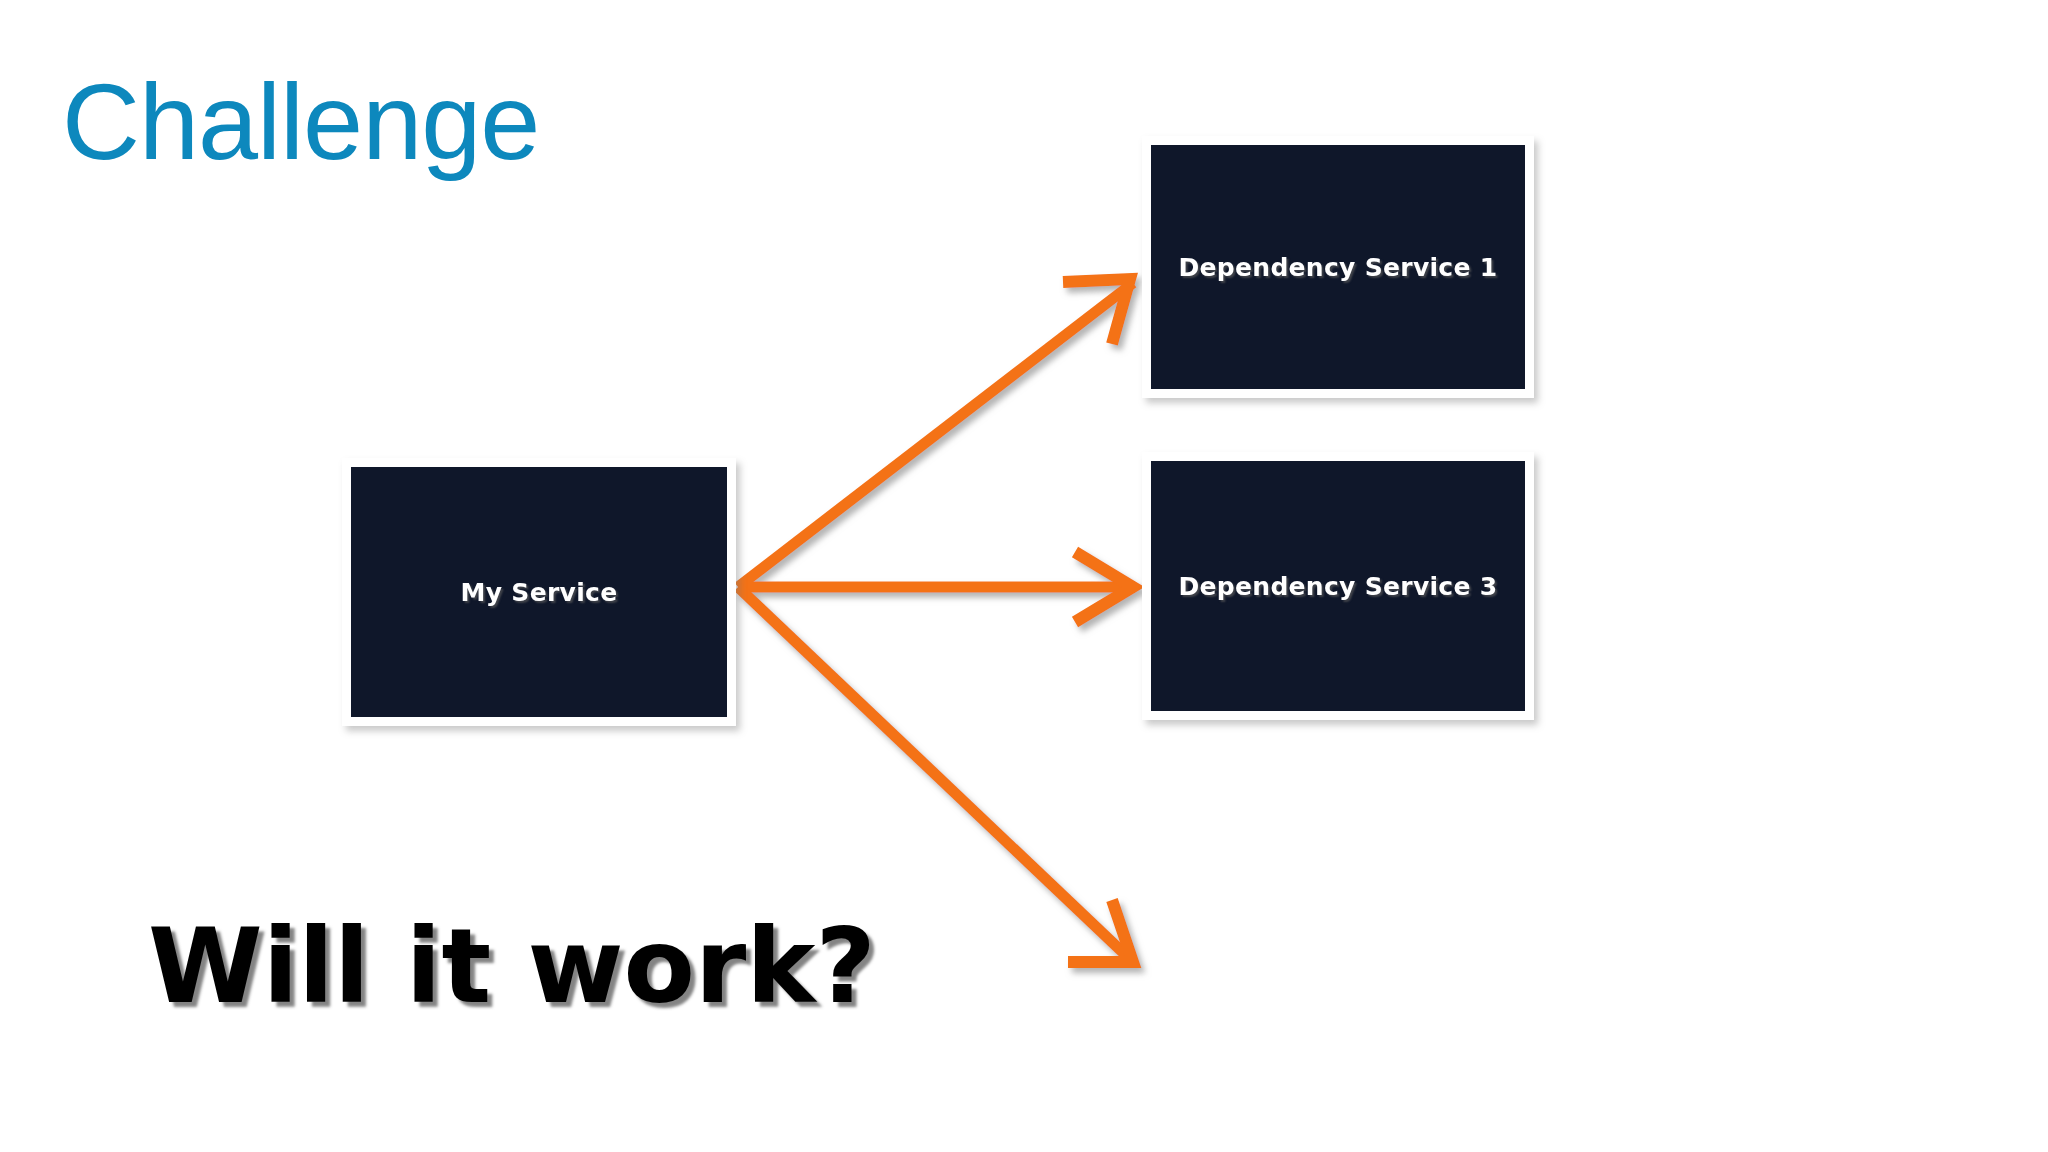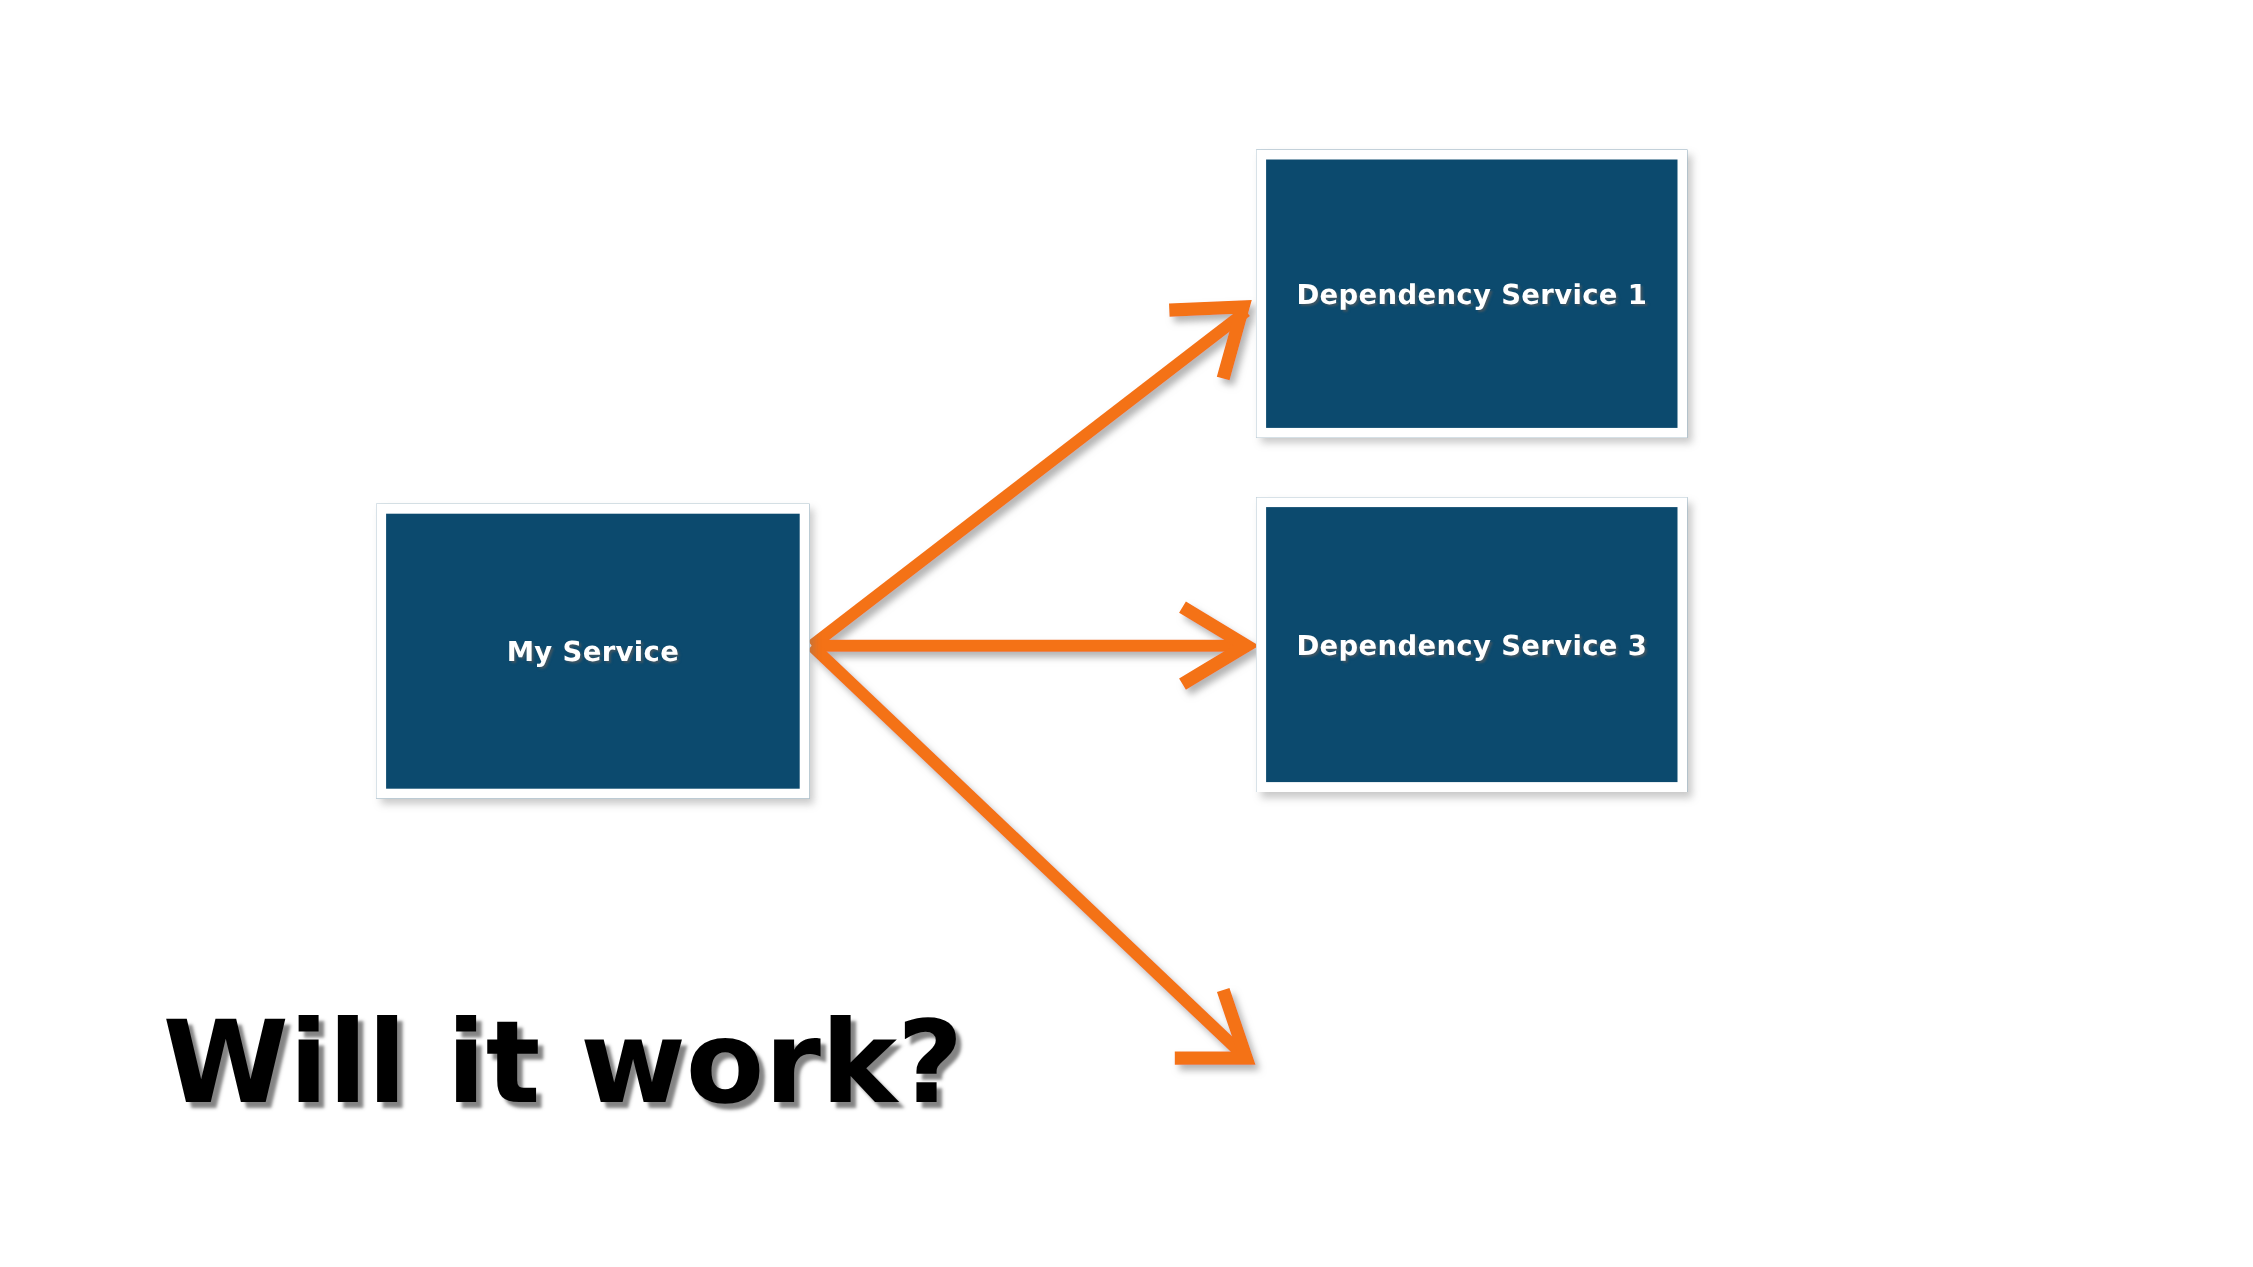--- a/index.html
+++ b/index.html
@@ -52,21 +52,21 @@
     color: #000000;
     letter-spacing: 0px;
     white-space: nowrap;
     text-shadow: 5px 5px 3px rgba(110,110,110,0.85);
   }
 
   
   .node-box {
     position: absolute;
     box-sizing: border-box;
-    background: #0c4a6e;
+    background: #0f172a;
     border: 9px solid #ffffff;
     box-shadow: 4px 5px 7px rgba(120,120,120,0.40);
     display: flex;
     align-items: center;
     justify-content: center;
   }
   .node-label {
     font-family: "DejaVu Sans", sans-serif;
     font-weight: bold;
     font-size: 25px;
@@ -91,20 +91,21 @@
     width: 2048px;
     height: 1152px;
     pointer-events: none;
   }
 </style>
 </head>
 <body>
 
 <div class="slide">
 
+  <div class="slide-title">Challenge</div>
 
   <svg class="arrow-layer" viewBox="0 0 2048 1152" width="2048" height="1152" aria-hidden="true">
     <defs>
       <filter id="arrShadow" x="-30%" y="-30%" width="170%" height="170%">
         <feDropShadow dx="4" dy="5" stdDeviation="3.2" flood-color="#999999" flood-opacity="0.75"></feDropShadow>
       </filter>
     </defs>
 
     <g filter="url(#arrShadow)" fill="none" stroke="#f47216" stroke-width="11" stroke-linecap="butt" stroke-linejoin="miter">
 

